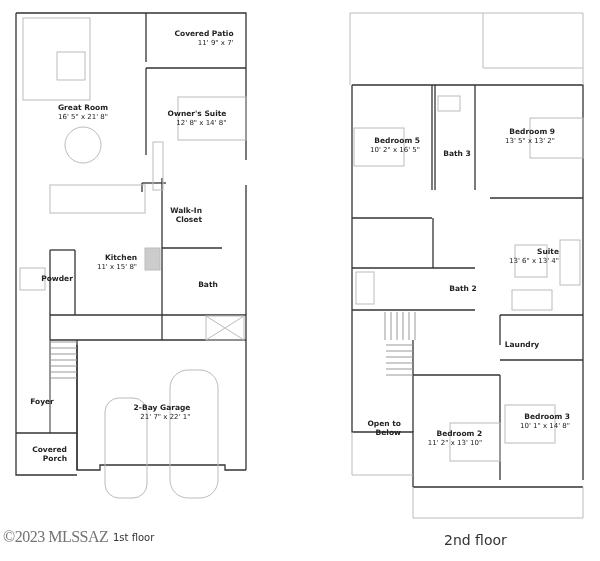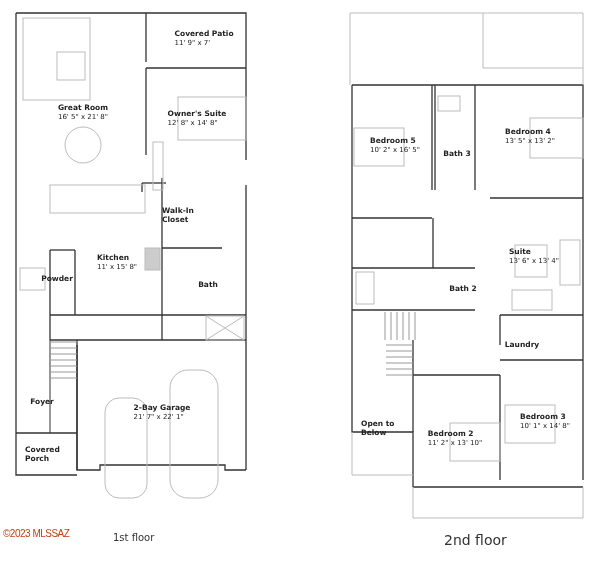--- a/index.html
+++ b/index.html
@@ -1,22 +1,22 @@
 <!DOCTYPE html>
 <html><head>
 <meta charset="utf-8">
 <style>
   html,body{margin:0;padding:0;background:#ffffff;}
   body{width:600px;height:561px;position:relative;overflow:hidden;font-family:"Liberation Sans",sans-serif;}
   svg{position:absolute;left:0;top:0;}
-  .lbl{position:absolute;text-align:left;color:#222;font-family:"DejaVu Sans",sans-serif;line-height:1.15;white-space:nowrap;transform:translateX(-50%);}
+  .lbl{position:absolute;text-align:right;color:#222;font-family:"DejaVu Sans",sans-serif;line-height:1.15;white-space:nowrap;transform:translateX(-50%);}
   .lbl .n{font-size:7.5px;font-weight:bold;display:block;}
   .lbl .d{font-size:7px;display:block;}
   .caption{position:absolute;font-family:"DejaVu Sans",sans-serif;color:#333;}
-  .copy{position:absolute;left:3px;top:528px;font-size:10px;color:#c2410c;font-family:Liberation Sans, sans-serif;letter-spacing:-0.5px;}
+  .copy{position:absolute;left:3px;top:528px;font-size:16px;color:#737373;font-family:Liberation Serif, serif;letter-spacing:-0.5px;}
 </style>
 </head>
 <body>
 
 <svg width="600" height="561" viewBox="0 0 600 561">
   <g fill="none" stroke="#333" stroke-width="1.3">
 
     <path d="M16 13 L246 13 L246 160 M246 185 L246 470 M246 470 L225 470 L225 465 L100 465 L100 470 L77 470 L77 345 M16 13 L16 475 L77 475"></path>
 
     <line x1="146" y1="13" x2="146" y2="62"></line>
@@ -149,21 +149,21 @@
   </div>
 
 <div class="lbl" style="left:395px;top:137px">
     <span class="n">Bedroom 5</span>
     <span class="d">10' 2" x 16' 5"</span>
   </div>
 <div class="lbl" style="left:457px;top:150px">
     <span class="n">Bath 3</span>
   </div>
 <div class="lbl" style="left:530px;top:128px">
-    <span class="n">Bedroom 4</span>
+    <span class="n">Bedroom 9</span>
     <span class="d">13' 5" x 13' 2"</span>
   </div>
 <div class="lbl" style="left:534px;top:248px">
     <span class="n">Suite</span>
     <span class="d">13' 6" x 13' 4"</span>
   </div>
 <div class="lbl" style="left:463px;top:285px">
     <span class="n">Bath 2</span>
   </div>
 <div class="lbl" style="left:522px;top:341px">

